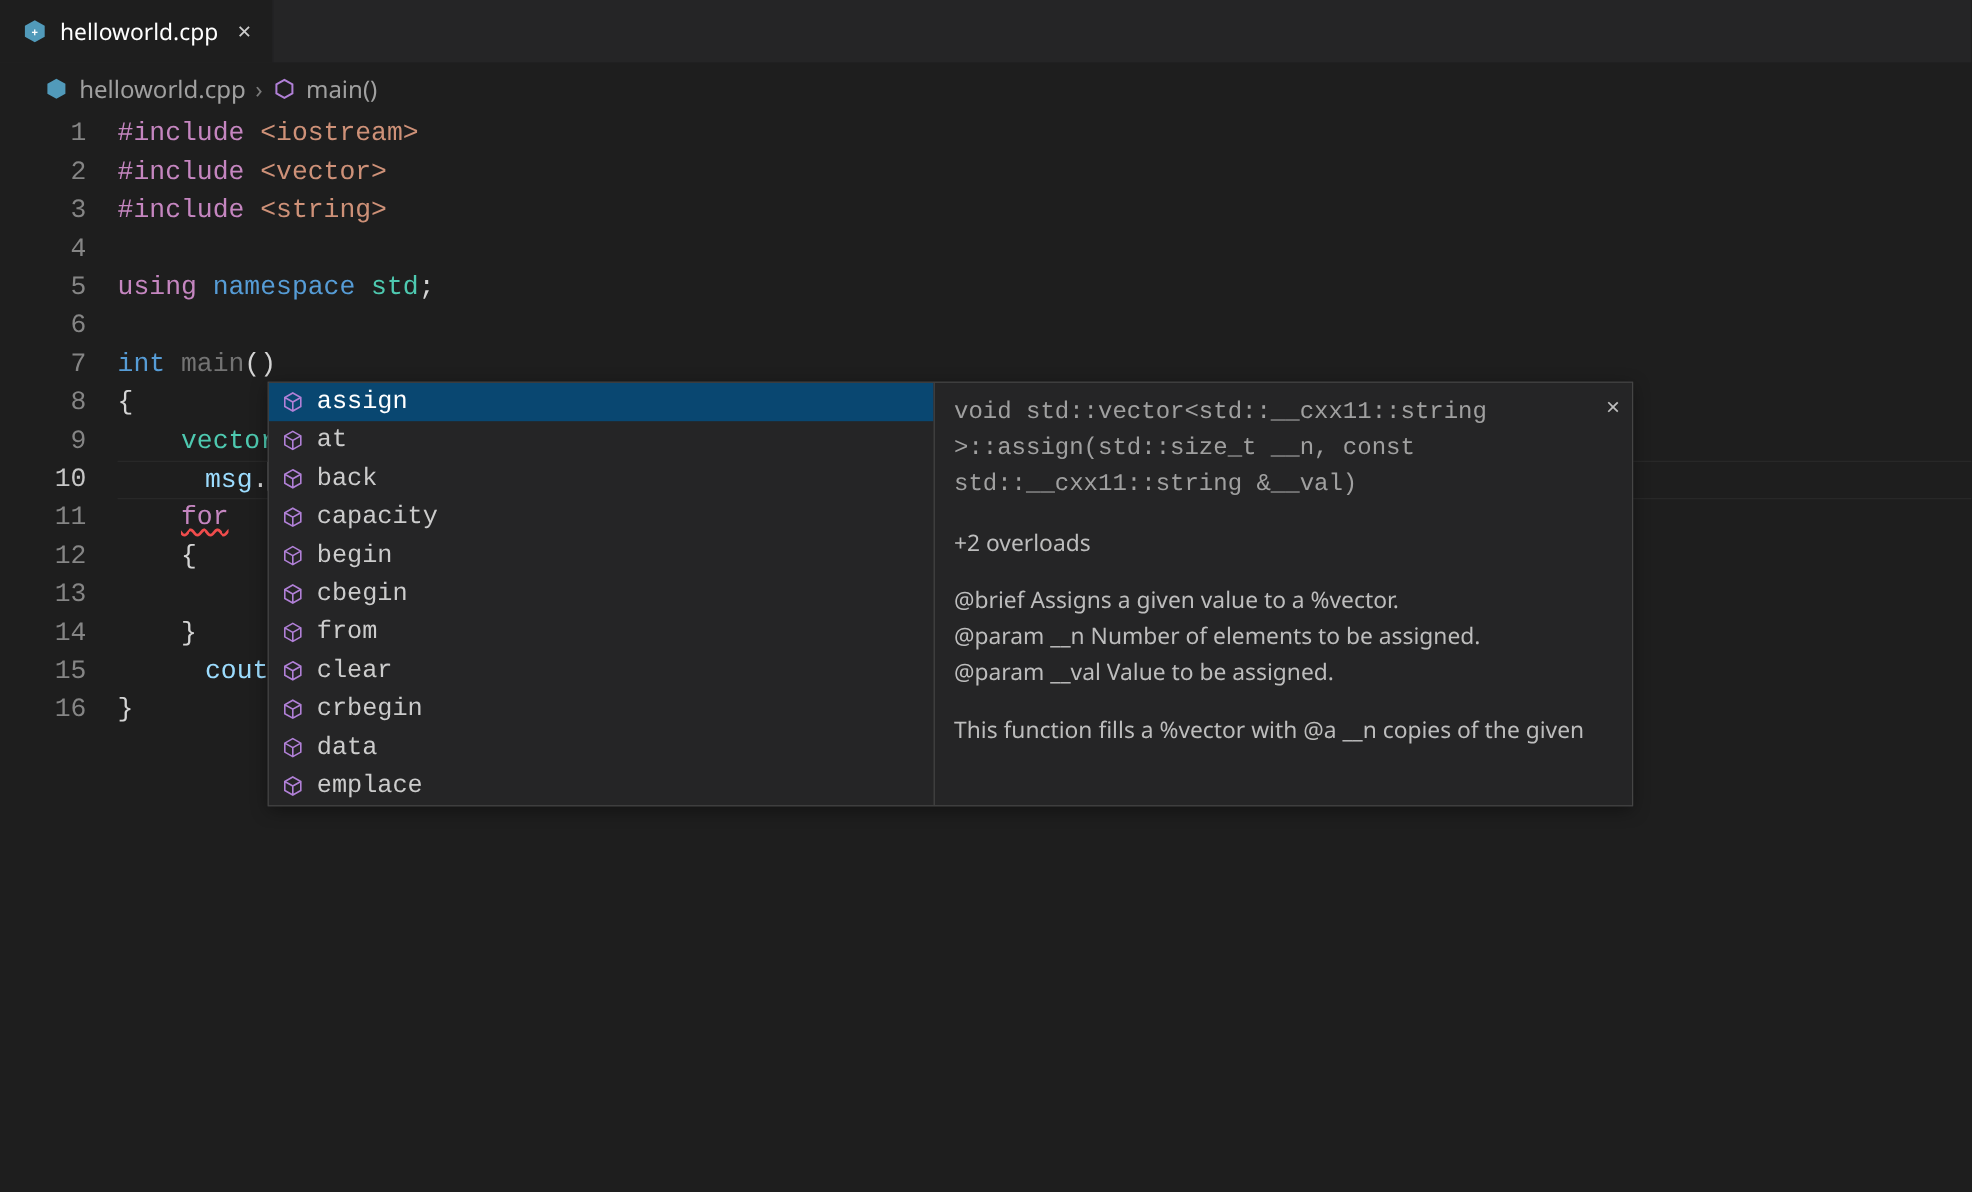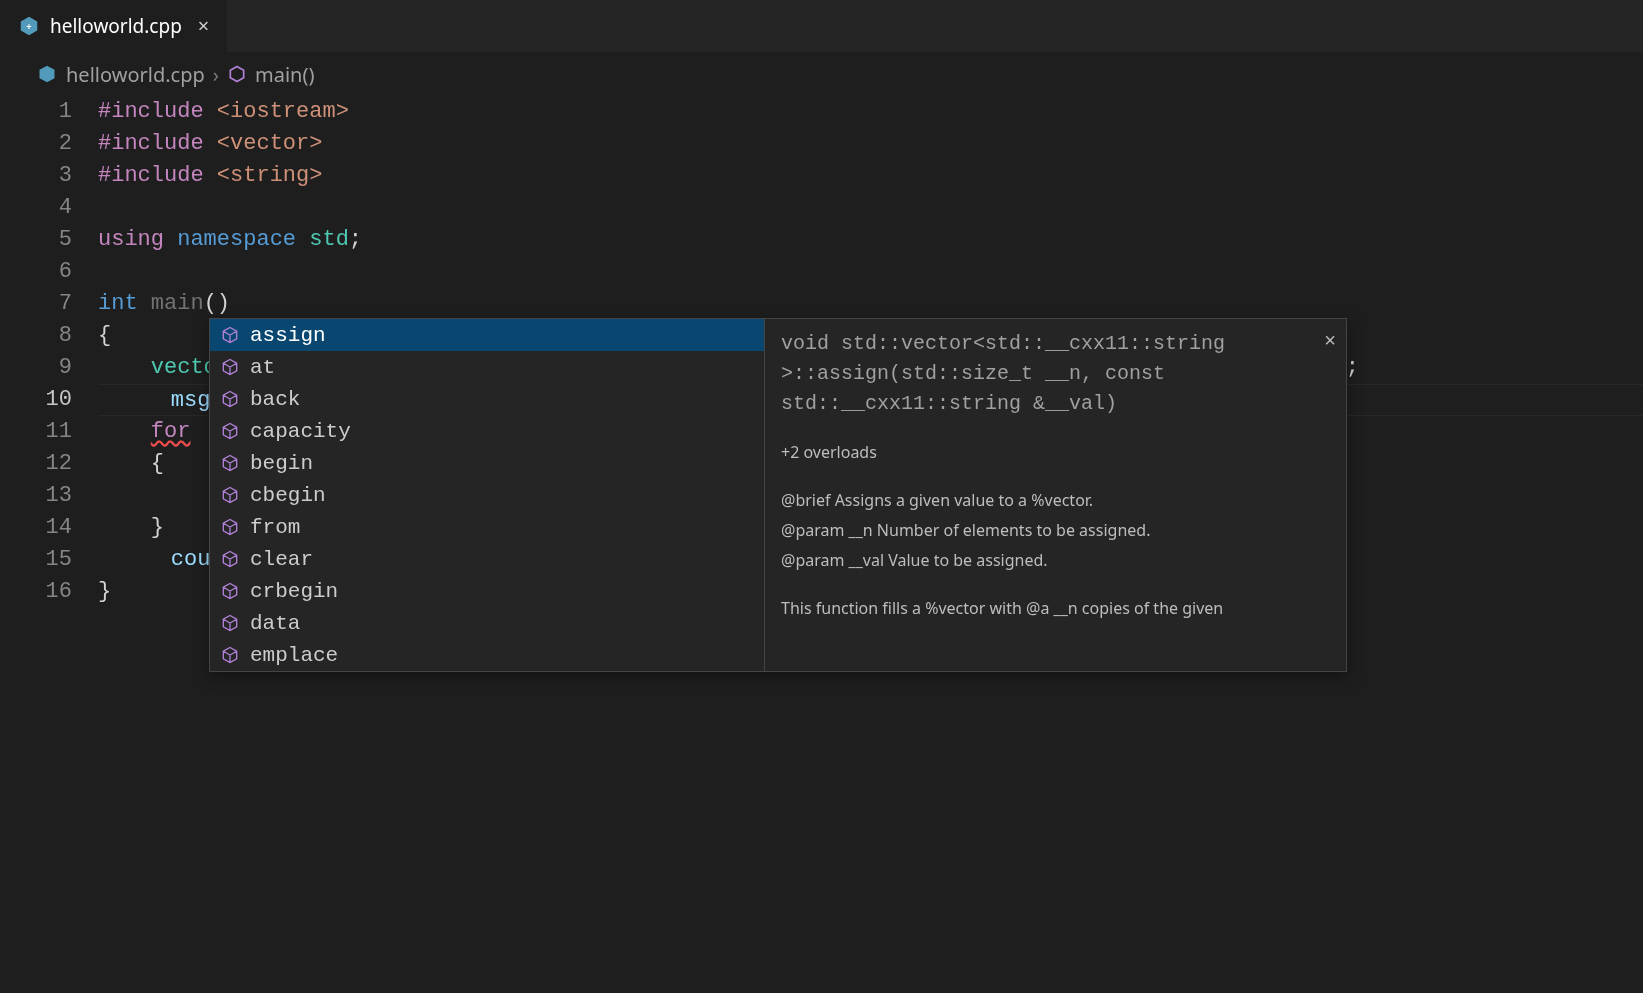--- a/index.html
+++ b/index.html
@@ -103,21 +103,21 @@
   .cursor {
     display: inline-block;
     width: 2px; height: 24px;
     background: #aeafad;
     vertical-align: -3px;
     margin-left: -1px;
   }
   
   .suggest {
     position: absolute;
-    left: 209px;
+    left: 223px;
     top: 318px;
     display: flex;
     background: #252526;
     border: 1px solid #454545;
     box-shadow: 0 4px 14px rgba(0,0,0,0.4);
     font-family: Consolas, "Courier New", monospace;
     font-size: 21px;
     z-index: 10;
   }
   .suggest-list {
@@ -149,21 +149,21 @@
     color: #9d9d9d;
     font-size: 20px;
     line-height: 30px;
     position: relative;
     overflow: hidden;
   }
   .suggest-doc .sig { color: #a0a0a0; white-space: pre-wrap; word-break: break-word; }
   .suggest-doc .body {
     font-family: "Segoe UI", ui-sans-serif, system-ui, sans-serif;
     color: #bdbdbd;
-    font-size: 16px;
+    font-size: 19px;
     line-height: 30px;
     margin-top: 18px;
   }
   .suggest-doc .body p { margin-bottom: 18px; }
   .suggest-doc .close-x {
     position: absolute;
     top: 6px; right: 10px;
     color: #bdbdbd;
     font-size: 20px;
     cursor: pointer;

